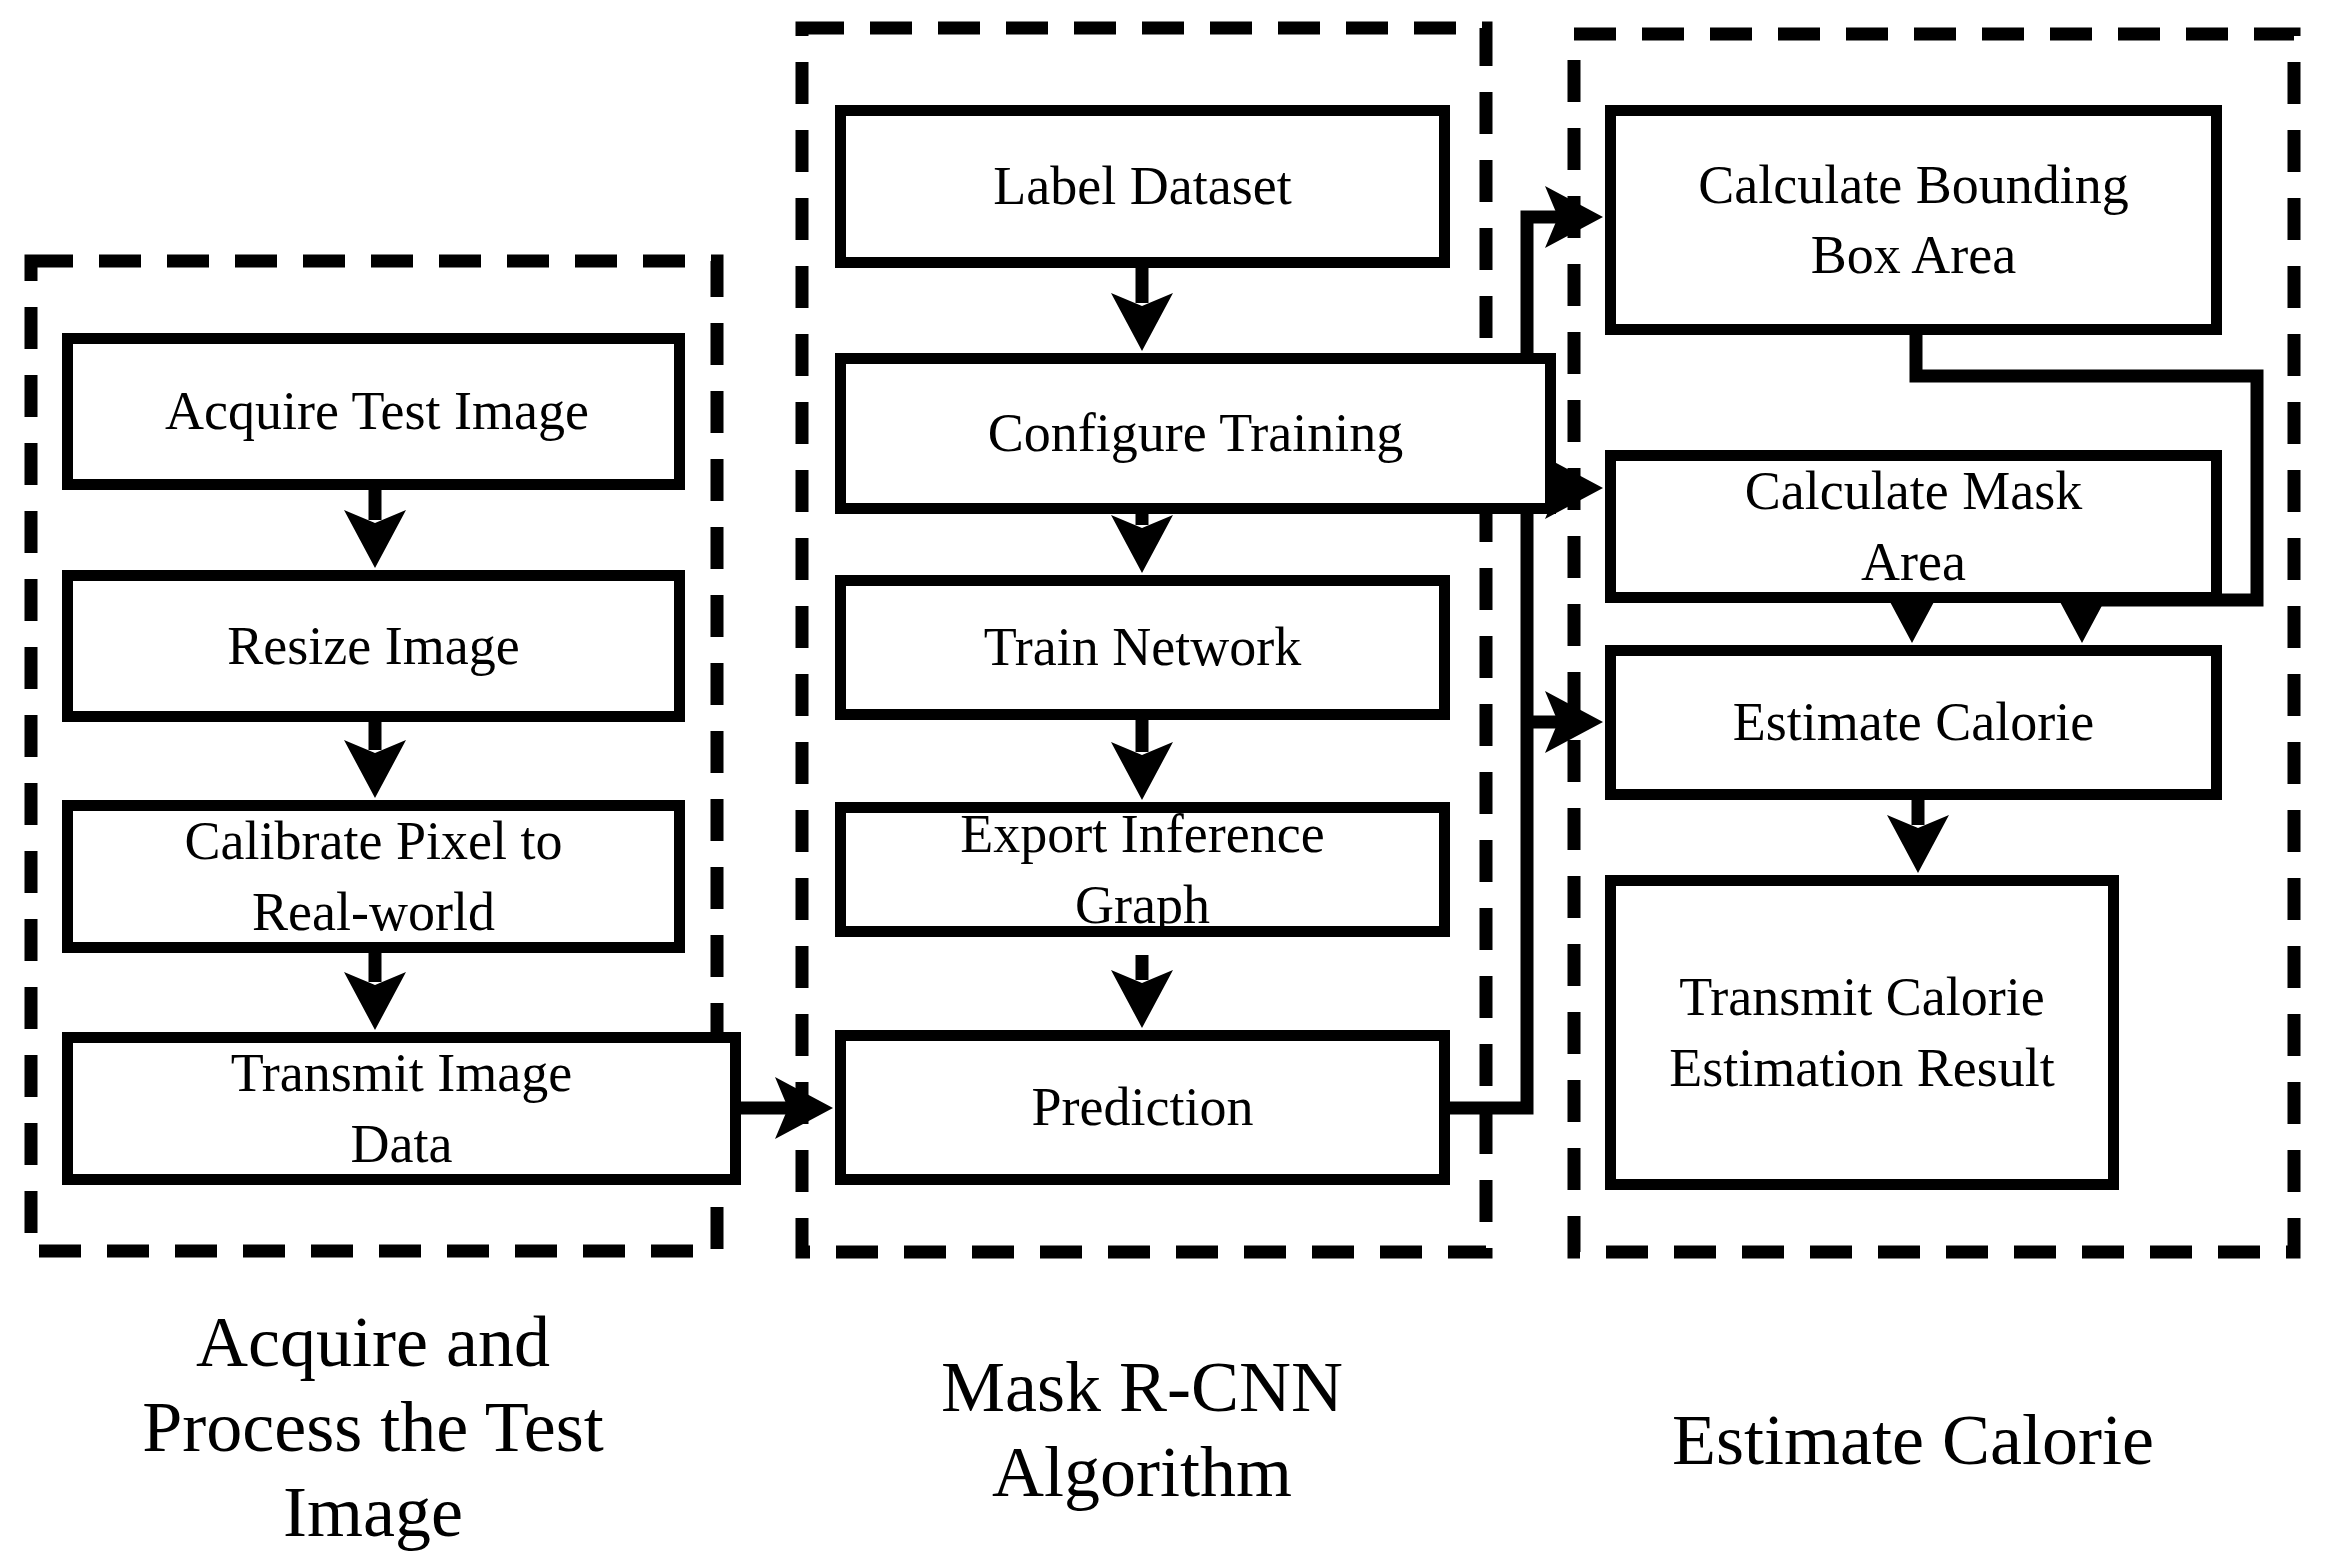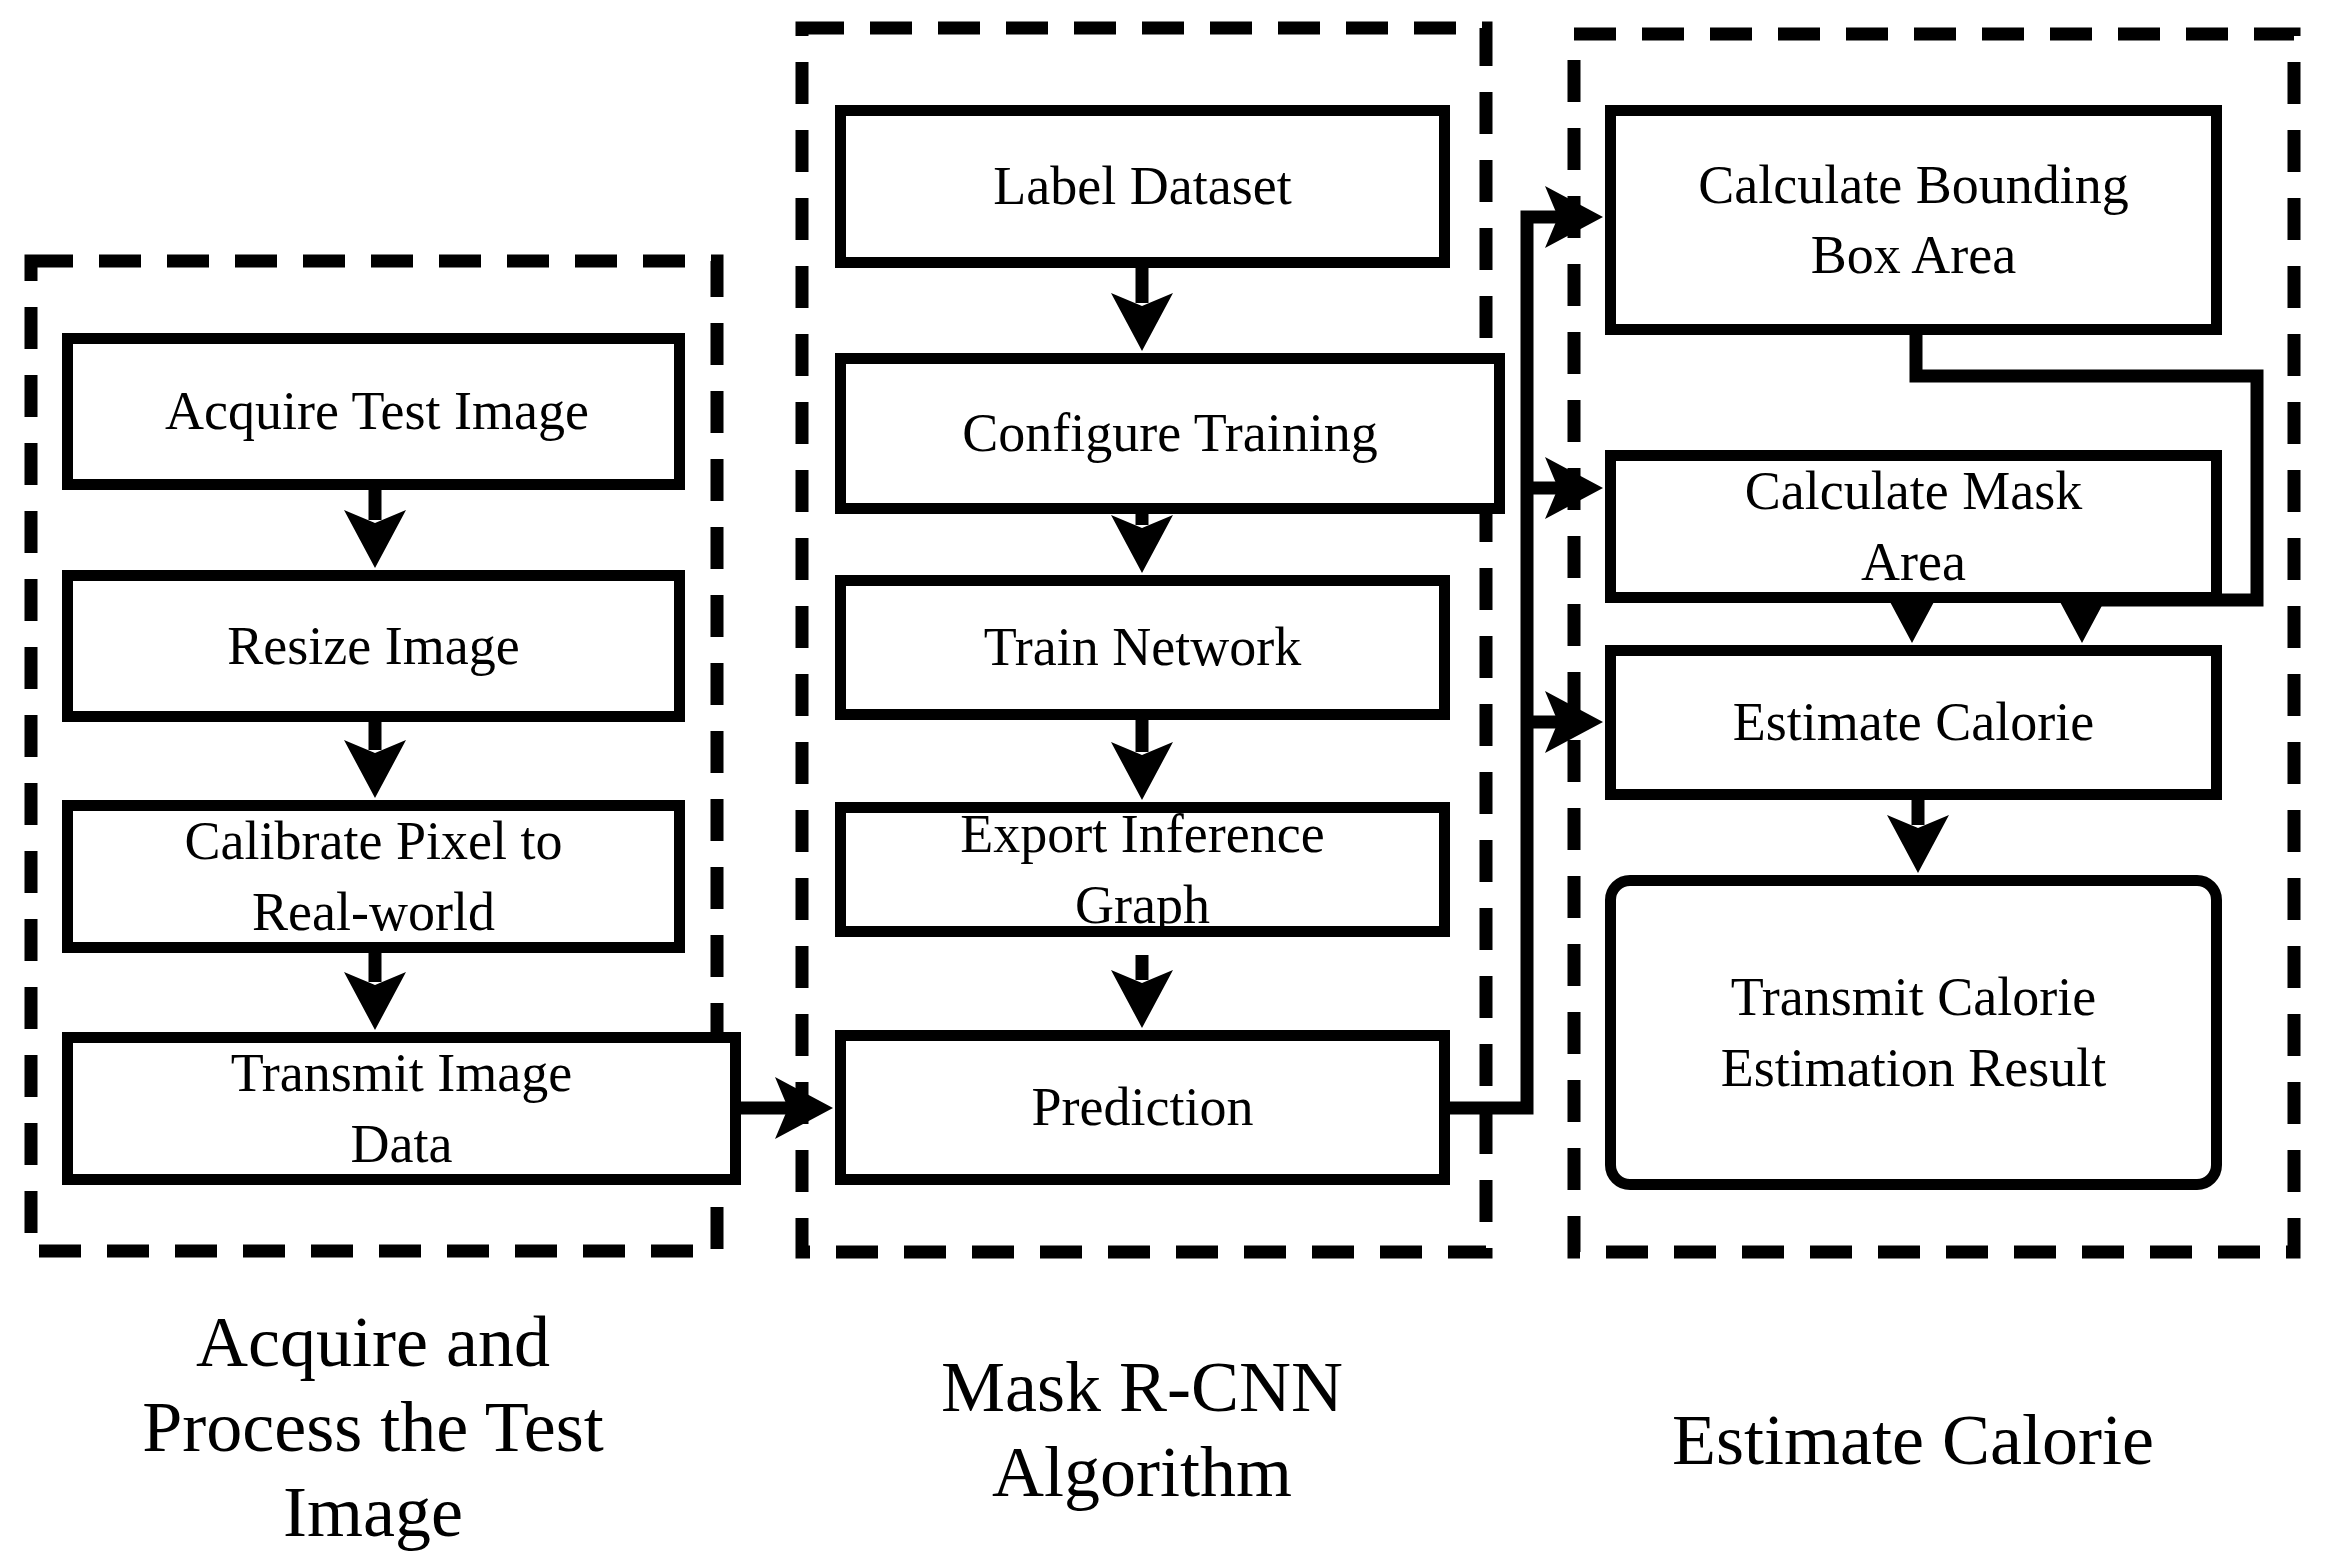--- a/index.html
+++ b/index.html
@@ -83,32 +83,32 @@
   </svg>
 
   <div class="node" style="left:62px;top:333px;width:623px;height:157px;padding-left:7px;">Acquire Test Image</div>
   <div class="node" style="left:62px;top:570px;width:623px;height:152px;">Resize Image</div>
   <div class="node" style="left:62px;top:800px;width:623px;height:153px;">Calibrate Pixel to
 Real-world</div>
   <div class="node" style="left:62px;top:1032px;width:679px;height:153px;text-align:center;">Transmit Image
 Data</div>
 
   <div class="node" style="left:835px;top:105px;width:615px;height:163px;">Label Dataset</div>
-  <div class="node" style="left:835px;top:353px;width:670px;height:161px;">Configure Training</div>
+  <div class="node" style="left:835px;top:353px;width:721px;height:161px;">Configure Training</div>
   <div class="node" style="left:835px;top:575px;width:615px;height:145px;">Train Network</div>
   <div class="node" style="left:835px;top:802px;width:615px;height:135px;">Export Inference
 Graph</div>
   <div class="node" style="left:835px;top:1030px;width:615px;height:155px;">Prediction</div>
 
   <div class="node" style="left:1605px;top:105px;width:617px;height:230px;">Calculate Bounding
 Box Area</div>
   <div class="node" style="left:1605px;top:412px;width:617px;height:153px;margin-top:38px;">Calculate Mask
 Area</div>
   <div class="node" style="left:1605px;top:645px;width:617px;height:155px;">Estimate Calorie</div>
-  <div class="node" style="left:1605px;top:875px;width:617px;height:315px;border-radius:25px;">Transmit Calorie
+  <div class="node" style="left:1605px;top:875px;width:514px;height:315px;">Transmit Calorie
 Estimation Result</div>
 
   <div class="caption" style="left:23px;top:1300px;width:700px;">Acquire and
 Process the Test
 Image</div>
   <div class="caption" style="left:792px;top:1345px;width:700px;">Mask R-CNN
 Algorithm</div>
   <div class="caption" style="left:1563px;top:1398px;width:700px;">Estimate Calorie</div>
 
 </div>

